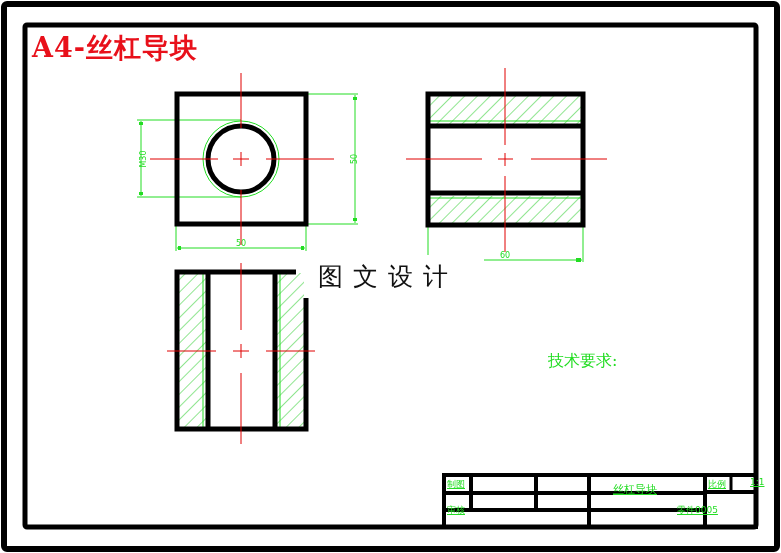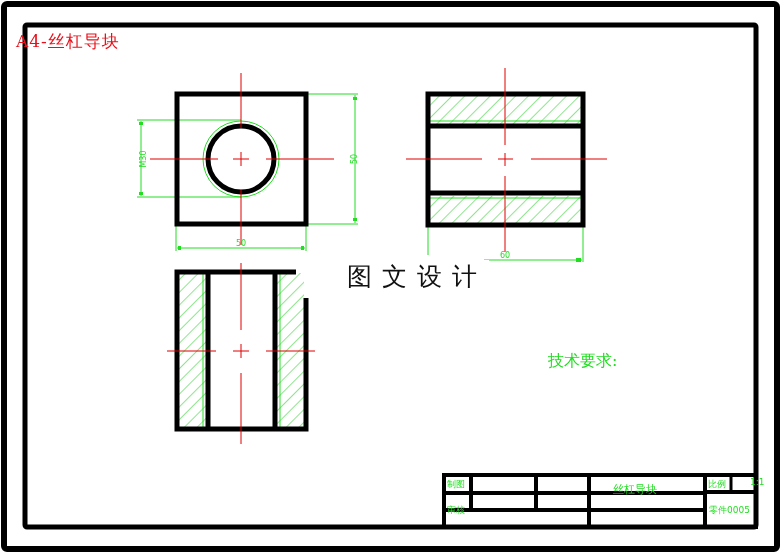--- a/index.html
+++ b/index.html
@@ -1,21 +1,21 @@
 <!DOCTYPE html>
 <html><head>
 <meta charset="utf-8">
 <style>
   html,body{margin:0;padding:0;background:#ffffff;}
   body{width:781px;height:553px;position:relative;overflow:hidden;font-family:"DejaVu Sans",sans-serif;}
   #drawing{position:absolute;left:0;top:0;width:781px;height:553px;}
-  .title-main{position:absolute;left:16px;top:30px;color:#e8101a;font-family:"DejaVu Serif",serif;font-weight:normal;font-size:17px;letter-spacing:1px;}
-  .watermark{position:absolute;left:316px;top:260px;color:#111;font-family:"DejaVu Serif",serif;font-size:25px;letter-spacing:10px;background:#fff;padding:0 2px;margin-left:29px;}
+  .title-main{position:absolute;left:32px;top:30px;color:#e8101a;font-family:"DejaVu Serif",serif;font-weight:bold;font-size:27px;letter-spacing:1px;}
+  .watermark{position:absolute;left:316px;top:260px;color:#111;font-family:"DejaVu Serif",serif;font-size:25px;letter-spacing:10px;background:#fff;padding:0 2px;}
   .notes{position:absolute;left:548px;top:349px;color:#22dd22;font-family:"DejaVu Serif",serif;font-size:16px;line-height:24.5px;}
-  .tb{position:absolute;font-size:9px;color:#22dd22;font-family:"DejaVu Sans",sans-serif;white-space:nowrap;}
+  .tb{position:absolute;font-size:9px;color:#22dd22;font-family:"DejaVu Sans",sans-serif;white-space:nowrap;text-decoration:underline;}
   .tb-part{font-size:11px;}
 </style>
 </head>
 <body>
 
 <svg id="drawing" viewBox="0 0 781 553" xmlns="http://www.w3.org/2000/svg">
 
   <rect x="4" y="4" width="773" height="545" fill="none" stroke="#000" stroke-width="6" rx="3"></rect>
 
   <rect x="25" y="25" width="731" height="502" fill="none" stroke="#000" stroke-width="5" rx="2"></rect>
@@ -131,13 +131,13 @@
 
 <div class="notes">
   <div>技术要求:</div>
 </div>
 
 <div class="tb" style="left:447px;top:478px;">制图</div>
 <div class="tb" style="left:447px;top:504px;">审核</div>
 <div class="tb tb-part" style="left:613px;top:482px;">丝杠导块</div>
 <div class="tb" style="left:708px;top:478px;">比例</div>
 <div class="tb" style="left:750px;top:477px;">1:1</div>
-<div class="tb" style="left:709px;top:504px;">零件0005</div>
+<div class="tb" style="left:677px;top:504px;">零件0005</div>
 
 </body></html>

